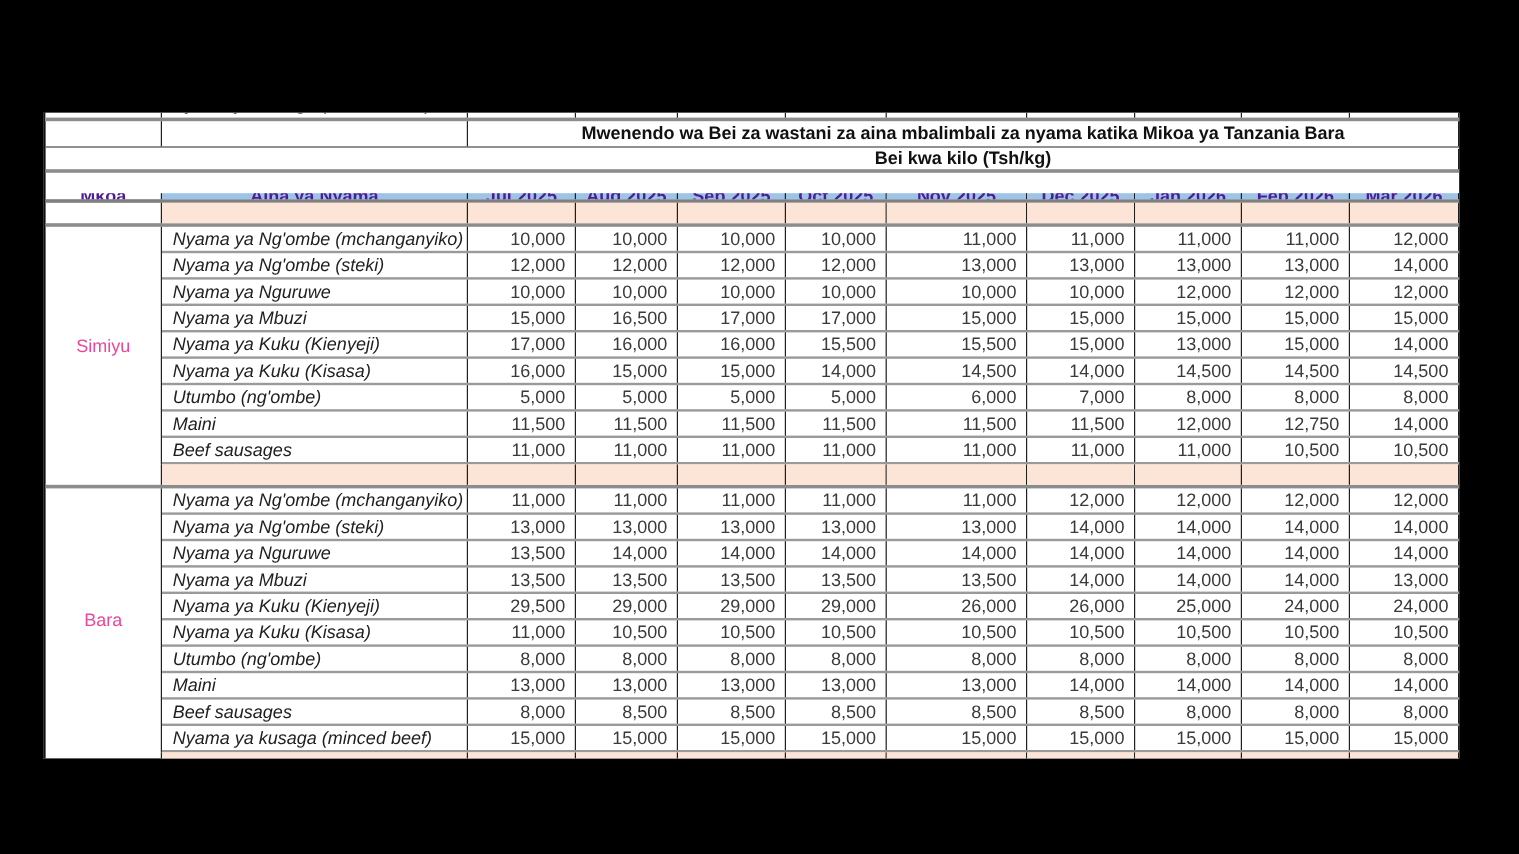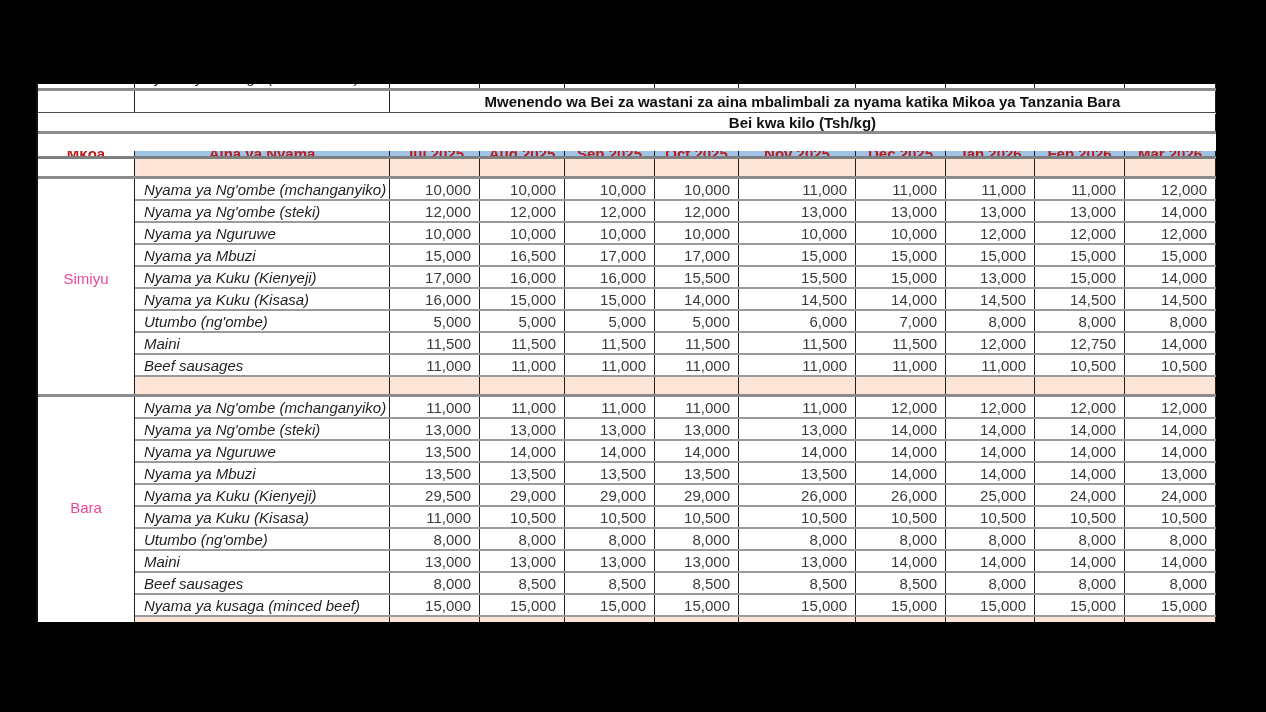--- a/index.html
+++ b/index.html
@@ -1,37 +1,37 @@
 <!DOCTYPE html>
 <html style="--hdrblue: #9DC3E6; --spacerorange: #FCE4D6;"><head>
 <meta charset="utf-8">
 <style>
   html,body{margin:0;padding:0;background:#000;width:1266px;height:712px;overflow:hidden;
     font-family:"Liberation Sans",sans-serif;}
-  #sheet{position:absolute;left:36px;top:84px;width:1180px;background:#fff;
+  #sheet{position:absolute;left:36px;top:94px;width:1180px;background:#fff;
     border-left:2px solid #111;box-sizing:border-box;}
   .row{display:flex;box-sizing:border-box;}
   .cell{box-sizing:border-box;border-right:1px solid #1f1f1f;overflow:hidden;
     font-size:15px;color:#262626;display:flex;align-items:center;}
   
   .c-region{width:97px;flex:none;}
   .c-meat{width:255px;flex:none;}
   .cm0{width:90px;flex:none;} .cm1{width:85px;flex:none;} .cm2{width:90px;flex:none;}
   .cm3{width:84px;flex:none;} .cm4{width:117px;flex:none;} .cm5{width:90px;flex:none;}
   .cm6{width:89px;flex:none;} .cm7{width:90px;flex:none;} .cm8{width:91px;flex:none;}
   .c-merged{width:826px;flex:none;}
   
   .clip-top{height:7px;border-bottom:3px solid #8c8c8c;background:#fff;}
   .clip-top .cell{height:100%;align-items:flex-start;}
   .clip-text{display:block;margin-top:-15px;font-style:italic;white-space:nowrap;padding-left:9px;}
   .title-row{height:22px;border-bottom:1px solid #4a4a4a;}
   .subtitle-row{height:21px;border-bottom:3px solid #8c8c8c;align-items:flex-end;}
   .title-cell{justify-content:center;font-weight:bold;color:#111;}
   .header-row{height:25px;border-bottom:3px solid #7f7f7f;}
-  .hdr{justify-content:center;font-weight:bold;color:#b91c1c;margin-top:17px;}
+  .hdr{justify-content:center;font-weight:bold;color:#4c1d95;margin-top:17px;}
   .blue{background:var(--hdrblue);}
   .spacer-row{height:20px;border-bottom:3px solid #8c8c8c;}
   .orange{background:var(--spacerorange);}
   .data-row{height:22px;border-bottom:2px solid #9a9a9a;}
   .data-row:last-child{border-bottom:2px solid #9a9a9a;}
   .meat-cell{font-style:italic;white-space:nowrap;padding-left:9px;color:#1f1f1f;}
   .num-cell{justify-content:flex-end;padding-right:8px;color:#3a3a3a;}
   .block{display:flex;}
   .region-cell{width:97px;flex:none;box-sizing:border-box;border-right:1px solid #1f1f1f;
     display:flex;align-items:center;justify-content:center;font-size:15px;color:#ec4899;}

